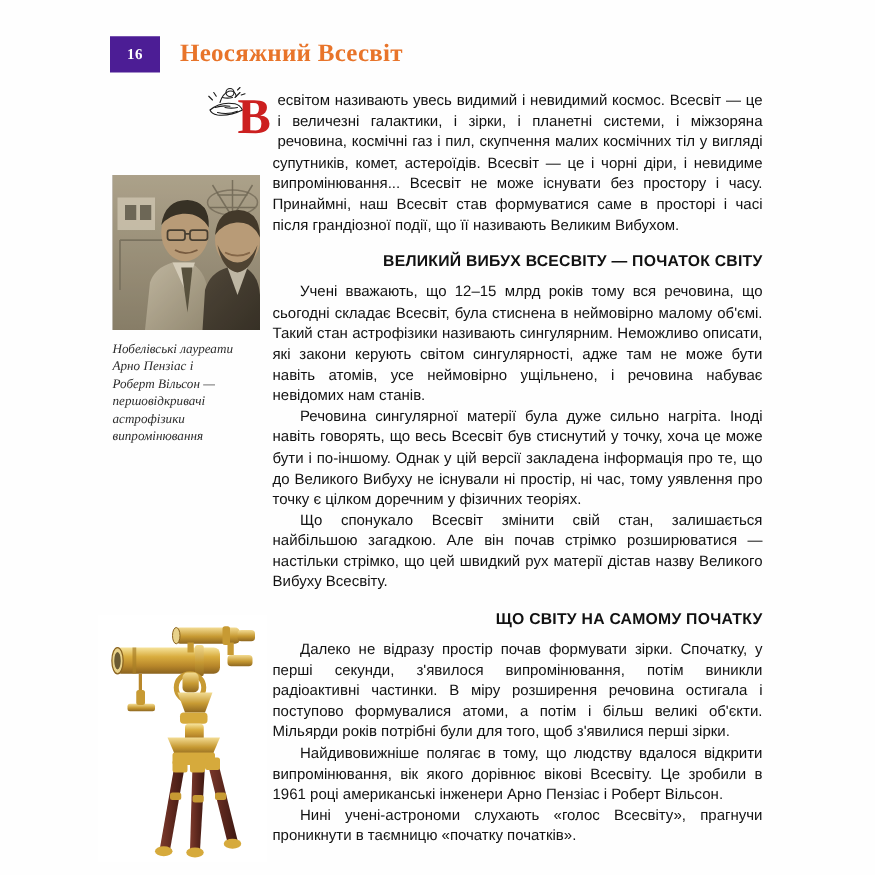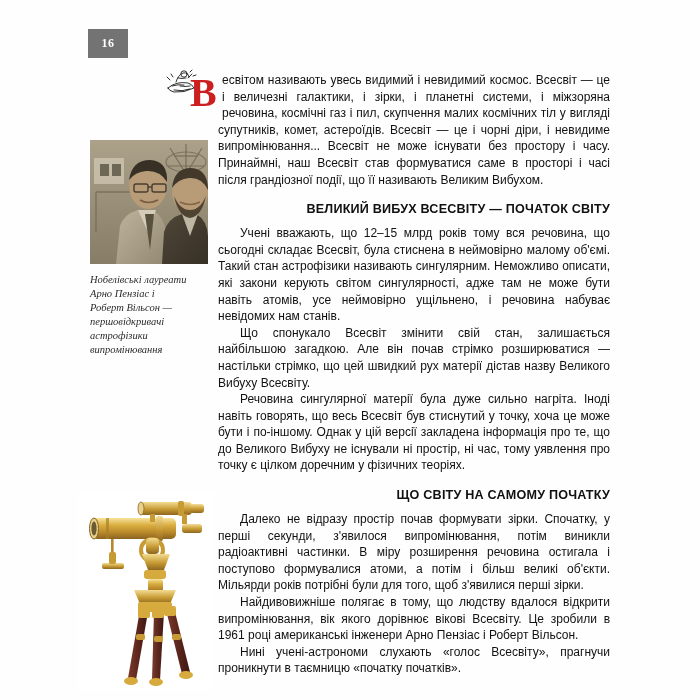--- a/index.html
+++ b/index.html
@@ -27,21 +27,21 @@
     position: absolute;
     left: 88px;
     top: 28px;
     height: 30px;
     display: flex;
     align-items: center;
   }
   .page-badge {
     width: 40px;
     height: 29px;
-    background: #737373;
+    background: #4c1d95;
     color: #ffffff;
     font-family: "Liberation Serif", serif;
     font-size: 12px;
     font-weight: bold;
     display: flex;
     align-items: center;
     justify-content: center;
     letter-spacing: 0.5px;
   }
   .chapter-title {
@@ -157,20 +157,21 @@
     height: 34px;
   }
 </style>
 </head>
 <body>
 
 <div class="page">
 
   <div class="header">
     <div class="page-badge">16</div>
+    <div class="chapter-title">Неосяжний Всесвіт</div>
   </div>
 
   <div class="margin-col">
 
     <div class="photo-scientists">
       <svg width="118" height="124" viewBox="0 0 118 124">
         <defs>
           <linearGradient id="skyG" x1="0" y1="0" x2="0" y2="1">
             <stop offset="0%" stop-color="#b9b09a"></stop>
             <stop offset="100%" stop-color="#8d8571"></stop>
@@ -311,22 +312,22 @@
           </g>
         </svg>
         <span class="dropcap-letter">В</span>
       </div>
       <p class="noindent">есвітом називають увесь видимий і невидимий космос. Всесвіт — це і величезні галактики, і зірки, і планетні системи, і міжзоряна речовина, космічні газ і пил, скупчення малих космічних тіл у вигляді супутників, комет, астероїдів. Всесвіт — це і чорні діри, і невидиме випромінювання... Всесвіт не може існувати без простору і часу. Принаймні, наш Всесвіт став формуватися саме в просторі і часі після грандіозної події, що її називають Великим Вибухом.</p>
     </div>
 
     <h2 class="section-head">ВЕЛИКИЙ ВИБУХ ВСЕСВІТУ — ПОЧАТОК СВІТУ</h2>
 
     <p>Учені вважають, що 12–15 млрд років тому вся речовина, що сьогодні складає Всесвіт, була стиснена в неймовірно малому об'ємі. Такий стан астрофізики називають сингулярним. Неможливо описати, які закони керують світом сингулярності, адже там не може бути навіть атомів, усе неймовірно ущільнено, і речовина набуває невідомих нам станів.</p>
+    <p>Речовина сингулярної матерії була дуже сильно нагріта. Іноді навіть говорять, що весь Всесвіт був стиснутий у точку, хоча це може бути і по-іншому. Однак у цій версії закладена інформація про те, що до Великого Вибуху не існували ні простір, ні час, тому уявлення про точку є цілком доречним у фізичних теоріях.</p>
     <p>Що спонукало Всесвіт змінити свій стан, залишається найбільшою загадкою. Але він почав стрімко розширюватися — настільки стрімко, що цей швидкий рух матерії дістав назву Великого Вибуху Всесвіту.</p>
-    <p>Речовина сингулярної матерії була дуже сильно нагріта. Іноді навіть говорять, що весь Всесвіт був стиснутий у точку, хоча це може бути і по-іншому. Однак у цій версії закладена інформація про те, що до Великого Вибуху не існували ні простір, ні час, тому уявлення про точку є цілком доречним у фізичних теоріях.</p>
 
     <h2 class="section-head">ЩО СВІТУ НА САМОМУ ПОЧАТКУ</h2>
 
     <p>Далеко не відразу простір почав формувати зірки. Спочатку, у перші секунди, з'явилося випромінювання, потім виникли радіоактивні частинки. В міру розширення речовина остигала і поступово формувалися атоми, а потім і більш великі об'єкти. Мільярди років потрібні були для того, щоб з'явилися перші зірки.</p>
     <p>Найдивовижніше полягає в тому, що людству вдалося відкрити випромінювання, вік якого дорівнює вікові Всесвіту. Це зробили в 1961 році американські інженери Арно Пензіас і Роберт Вільсон.</p>
     <p>Нині учені-астрономи слухають «голос Всесвіту», прагнучи проникнути в таємницю «початку початків».</p>
   </div>
 
 </div>
 

